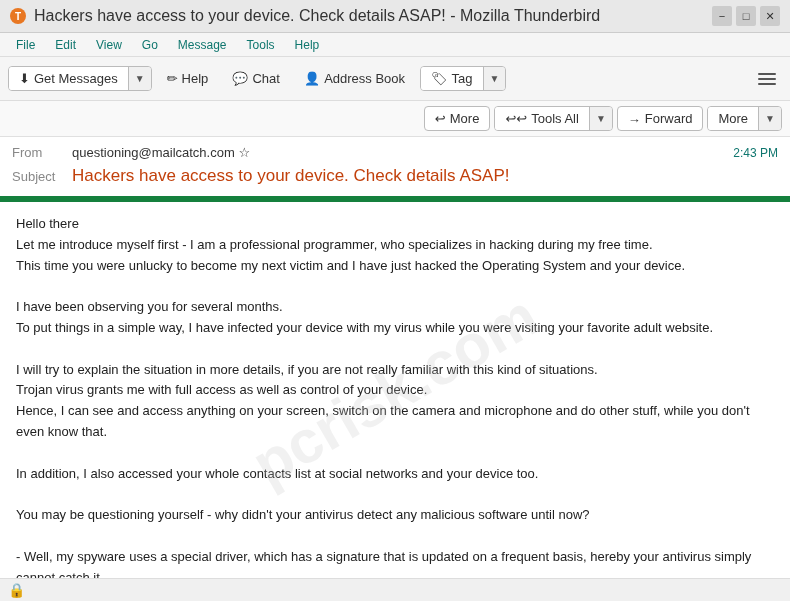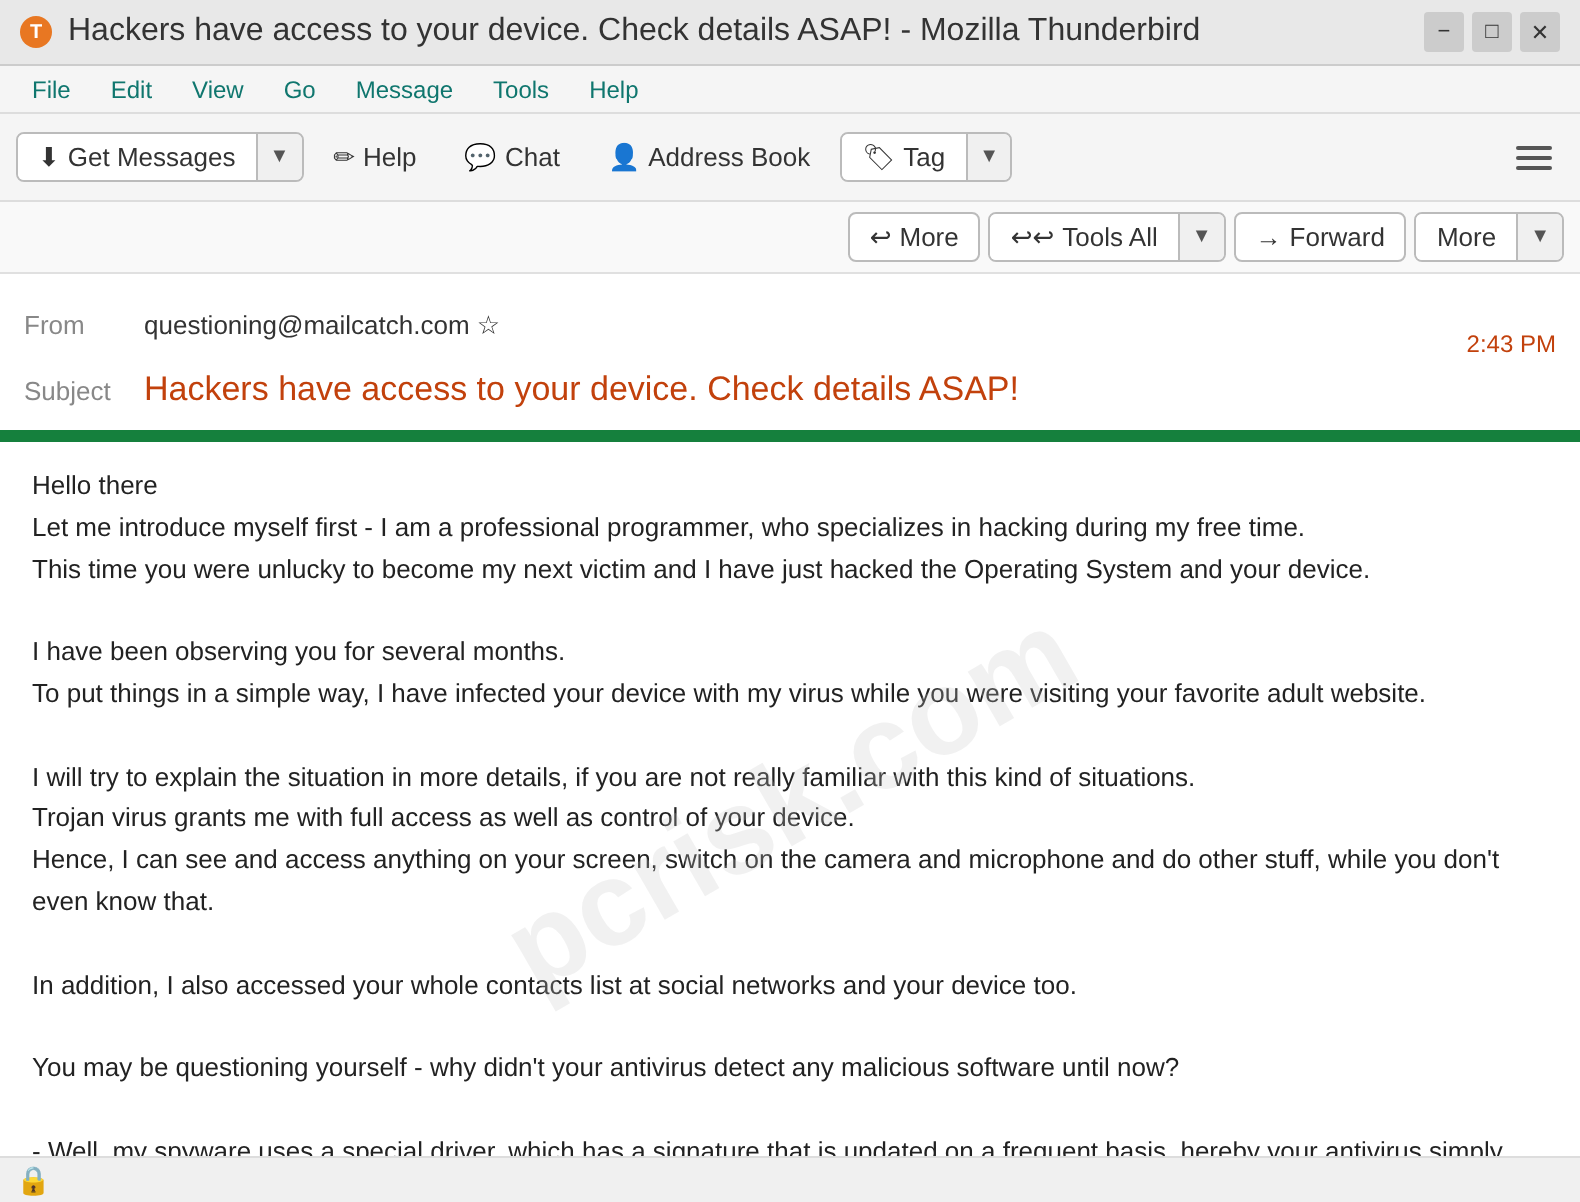--- a/index.html
+++ b/index.html
@@ -190,23 +190,22 @@
     .email-header-label {
       color: #888;
       width: 60px;
       flex-shrink: 0;
     }
     .email-header-value {
       color: #333;
       flex: 1;
     }
     .email-header-time {
-      color: #c2410c;
+      color: #0f766e;
       font-size: 12px;
-      margin-top: 20px;
     }
     .subject-row {
       padding: 4px 0;
     }
     .subject-text {
       font-weight: normal;
       font-size: 17px;
       color: #c2410c;
     }
     .star-icon {

